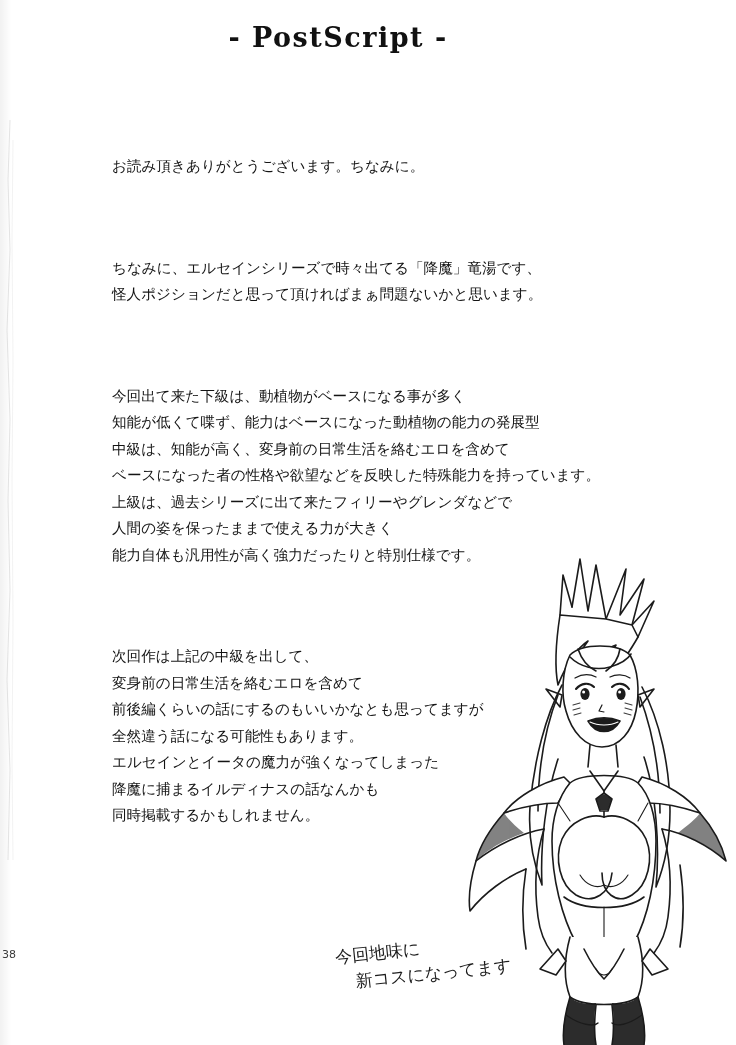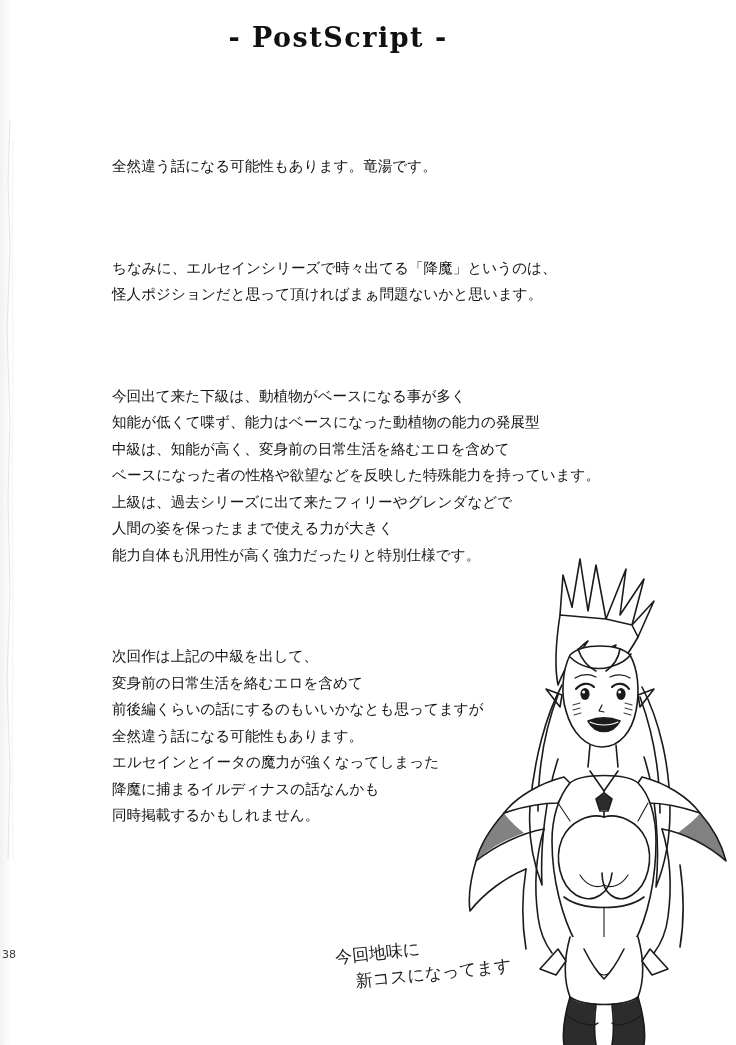--- a/index.html
+++ b/index.html
@@ -112,22 +112,22 @@
   <svg class="scan-marks" width="10" height="740" viewBox="0 0 10 740">
     <g stroke="#8a8a8a" stroke-width="0.8" fill="none" opacity="0.55">
       <path d="M6 0 L4 60 L6 130 L3 210 L6 300 L4 380 L6 470 L3 560 L6 650 L4 740"></path>
       <path d="M9 20 L8 120 L9 240 L8 360 L9 500 L8 640 L9 740" opacity="0.5"></path>
     </g>
   </svg>
 
   <div class="title">- PostScript -</div>
 
   <div class="body-text">
-    <p class="para">全然違う話になる可能性もあります。竜湯です。</p>
-    <p class="para">ちなみに、エルセインシリーズで時々出てる「降魔」というのは、
+    <p class="para">お読み頂きありがとうございます。ちなみに。</p>
+    <p class="para">ちなみに、エルセインシリーズで時々出てる「降魔」竜湯です、
 怪人ポジションだと思って頂ければまぁ問題ないかと思います。</p>
     <p class="para">今回出て来た下級は、動植物がベースになる事が多く
 知能が低くて喋ず、能力はベースになった動植物の能力の発展型
 中級は、知能が高く、変身前の日常生活を絡むエロを含めて
 ベースになった者の性格や欲望などを反映した特殊能力を持っています。
 上級は、過去シリーズに出て来たフィリーやグレンダなどで
 人間の姿を保ったままで使える力が大きく
 能力自体も汎用性が高く強力だったりと特別仕様です。</p>
     <p class="para">次回作は上記の中級を出して、
 変身前の日常生活を絡むエロを含めて

